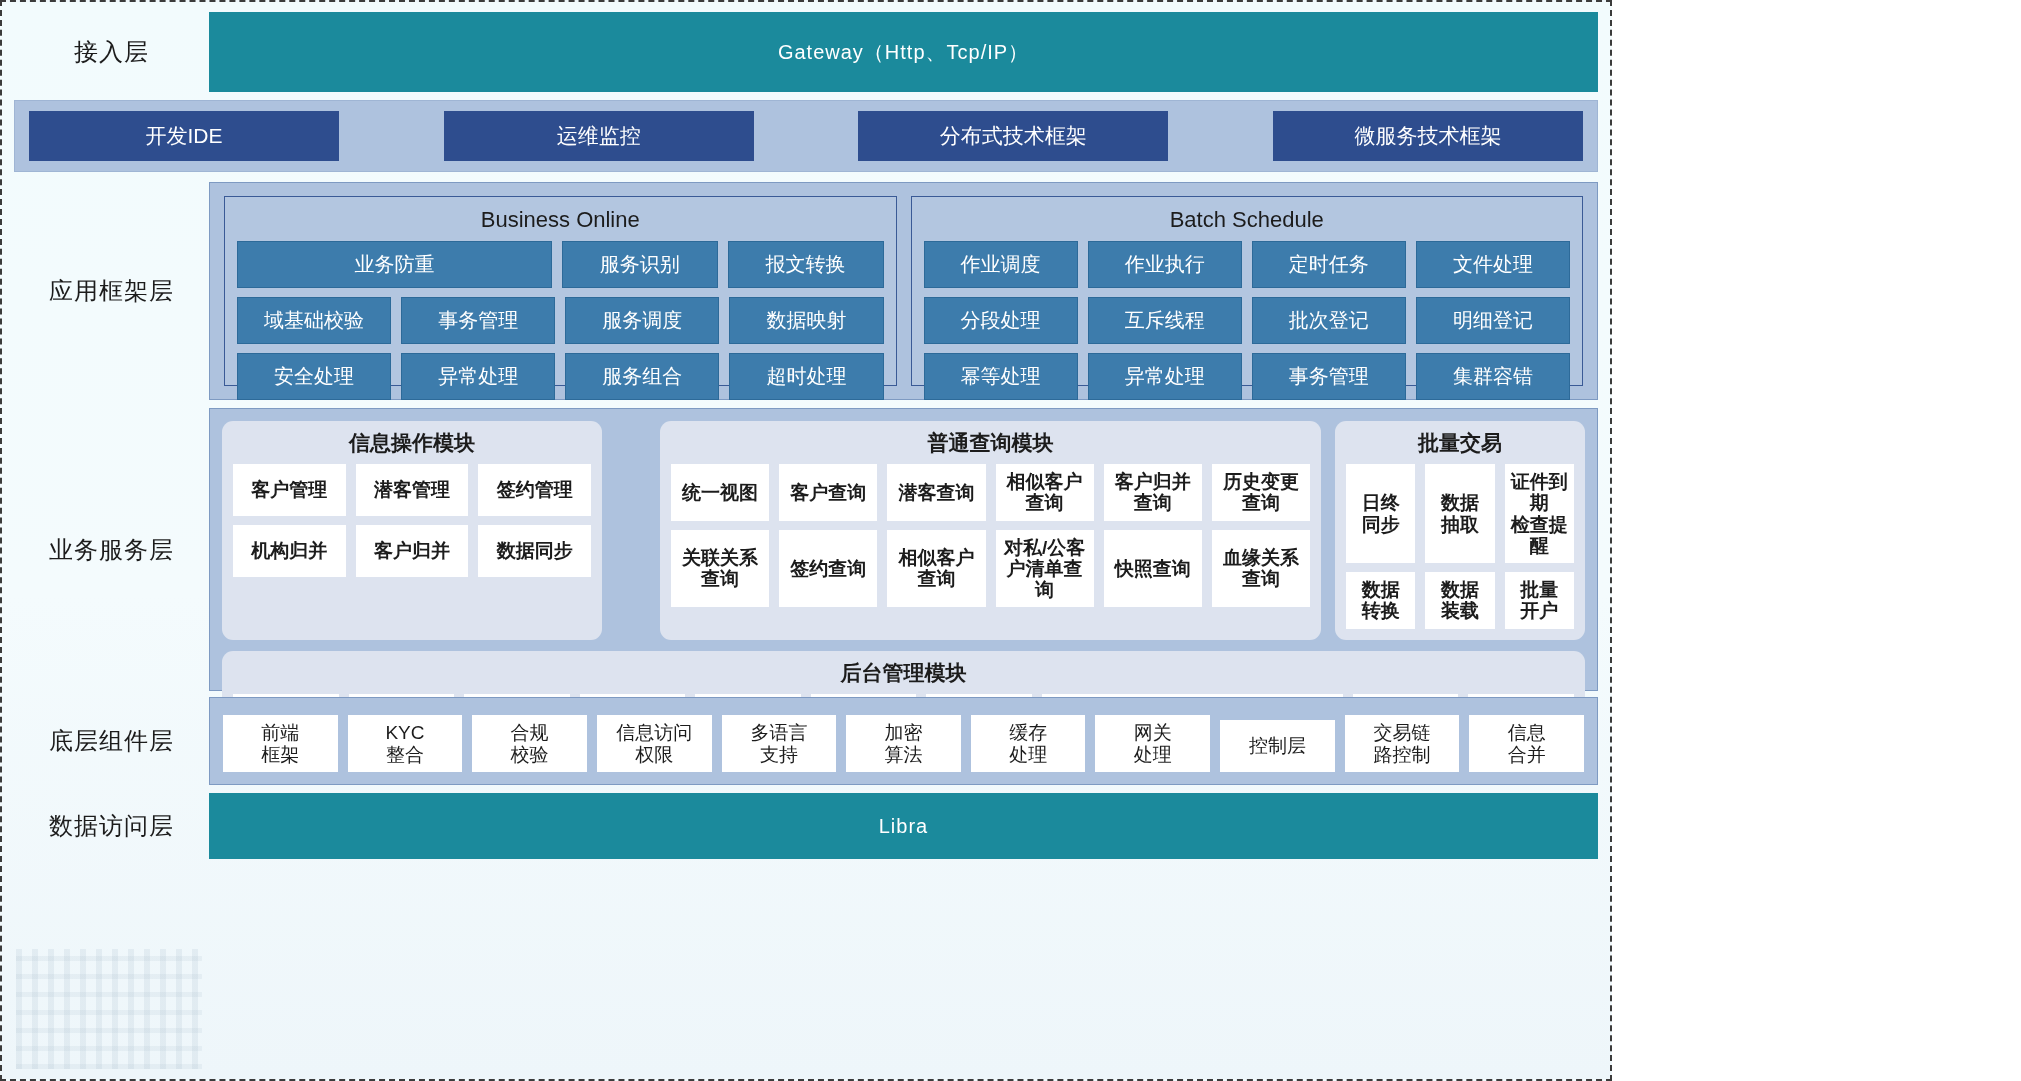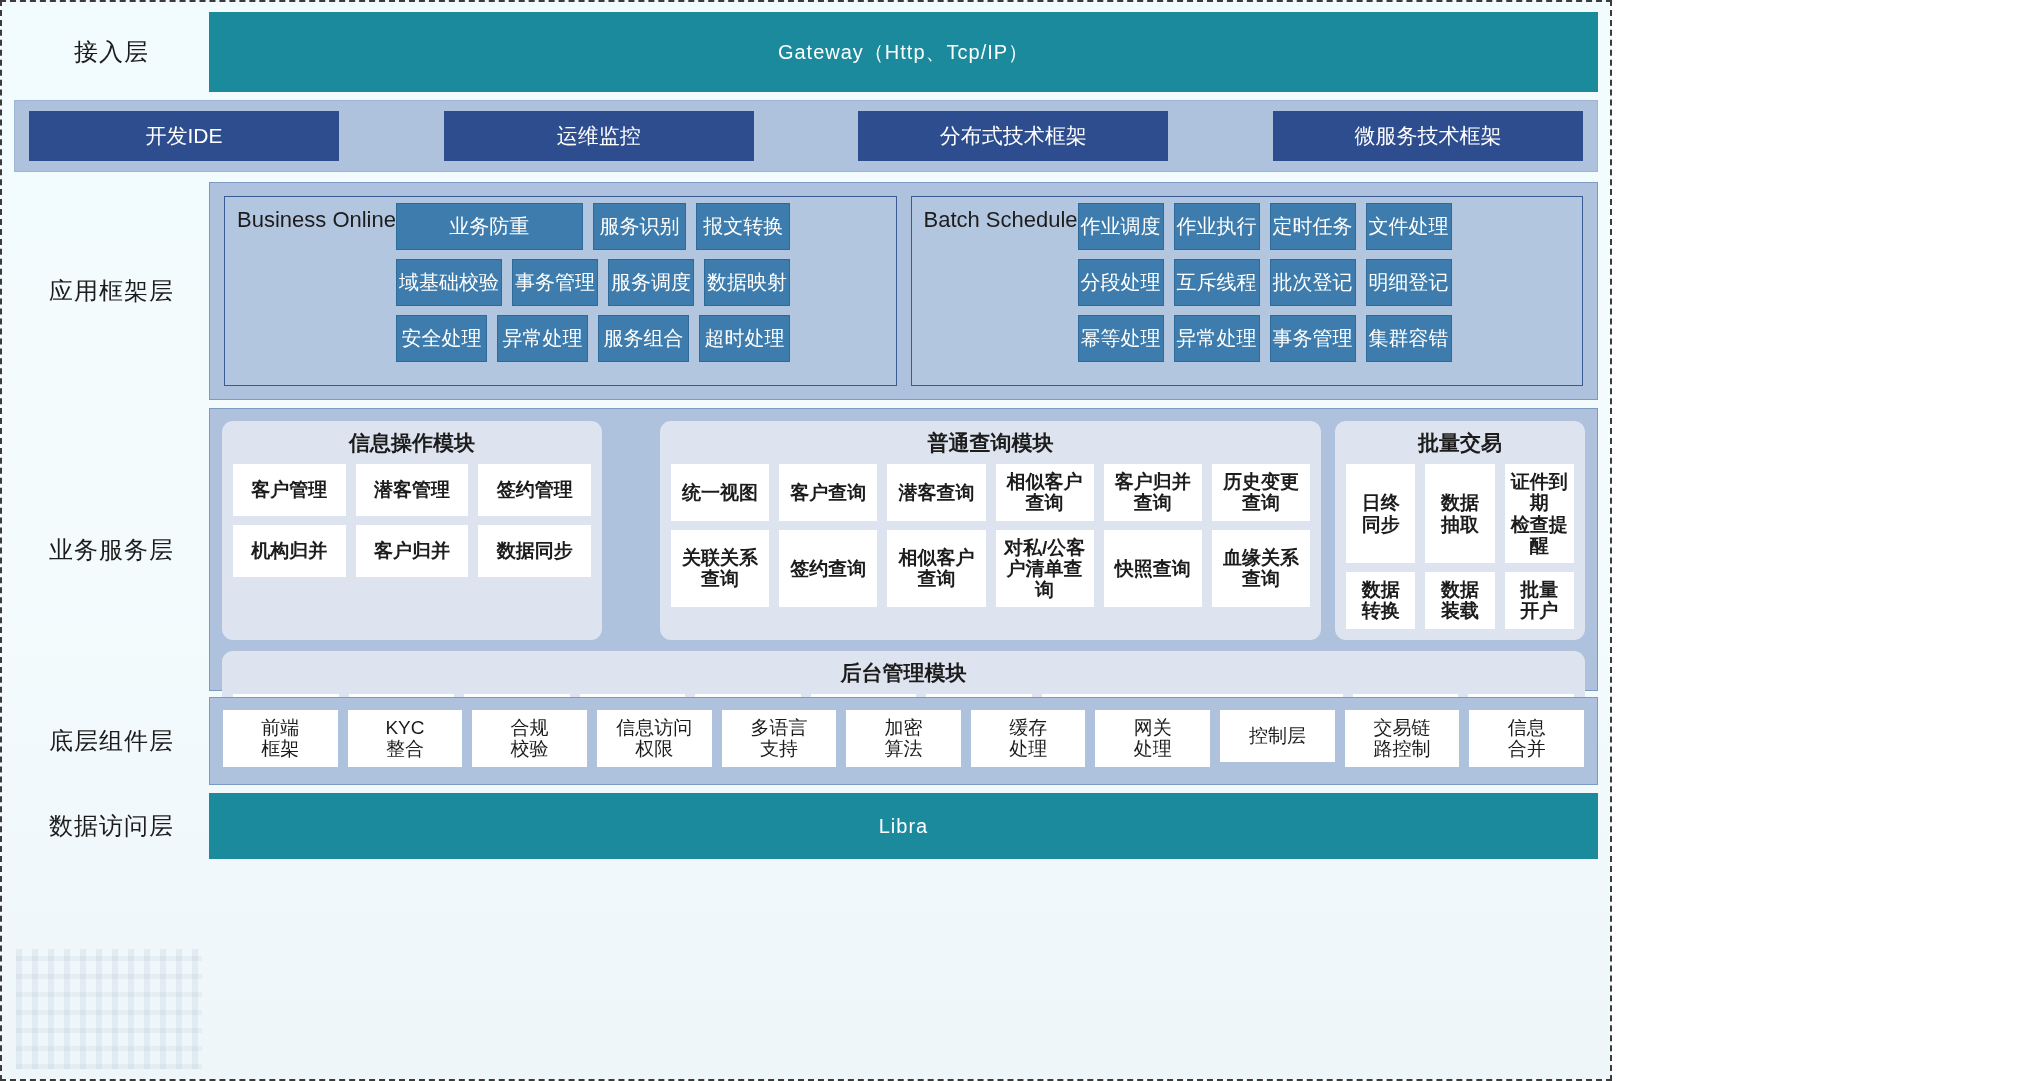--- a/index.html
+++ b/index.html
@@ -81,21 +81,21 @@
     display: flex;
     gap: 14px;
     padding: 13px 14px;
   }
   .fw-group {
     flex: 1;
     border: 1px solid #3a5a96;
     background: #b3c6e0;
     padding: 6px 12px 12px 12px;
     display: flex;
-    flex-direction: row;
+    flex-direction: column;
   }
   .fw-group-title {
     text-align: center;
     font-size: 22px;
     color: #1c1c1c;
     padding: 4px 0 8px 0;
   }
   .fw-grid { display: flex; flex-direction: column; gap: 9px; }
   .fw-line { display: flex; gap: 10px; }
   .fw-chip {
@@ -158,21 +158,21 @@
   .biz-bottom { display: flex; }
 
   
   .comp-band {
     flex: 1;
     background: #aec2de;
     border: 1px solid #7e9ac2;
     display: flex;
     gap: 10px;
     padding: 12px 13px;
-    align-items: flex-start;
+    align-items: flex-end;
   }
 
   
   .texture {
     position: absolute;
     left: 14px; bottom: 10px;
     width: 186px; height: 120px;
     background:
       repeating-linear-gradient(90deg, rgba(170,190,205,.20) 0 6px, rgba(255,255,255,0) 6px 16px),
       repeating-linear-gradient(0deg, rgba(170,190,205,.16) 0 5px, rgba(255,255,255,0) 5px 18px);

